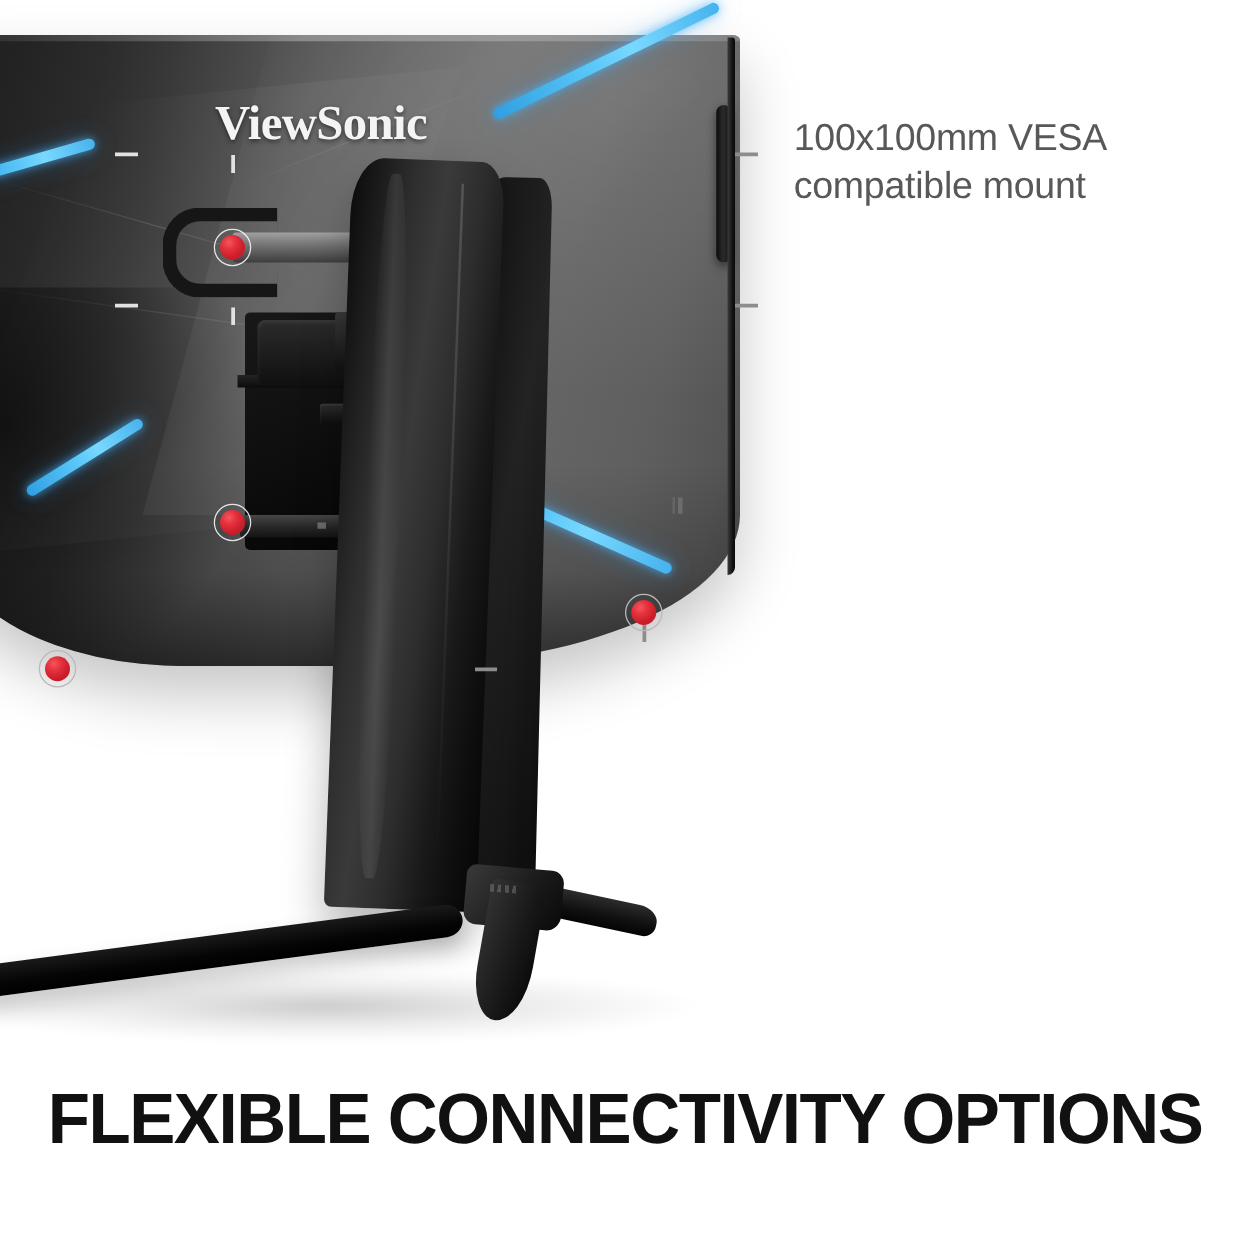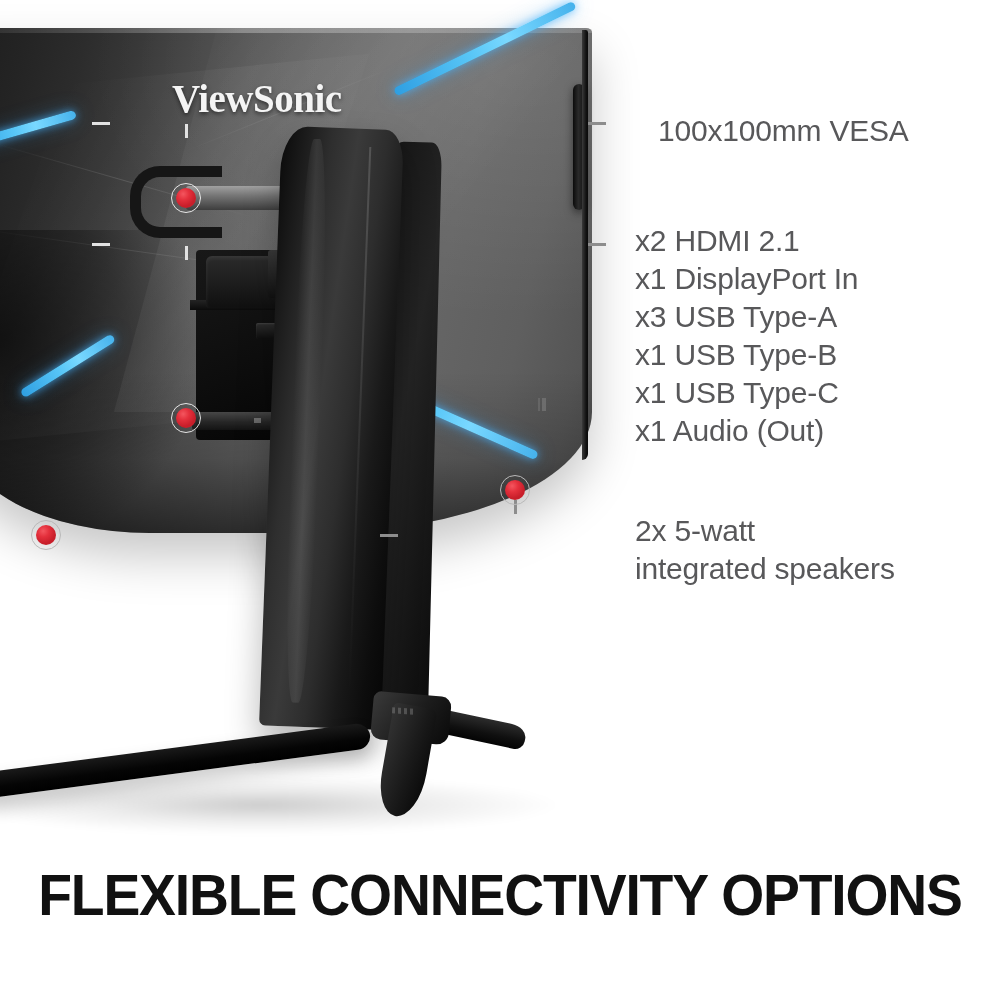--- a/index.html
+++ b/index.html
@@ -347,21 +347,21 @@
   }
   .callout-block { position:absolute; left:0; }
   .callout-line {
     font-size:30px;
     line-height:38px;
     color:#58585a;
     font-weight:400;
     letter-spacing:-0.2px;
     white-space:nowrap;
   }
-  #callout-vesa      { top:112px;margin-left:23px; }
+  #callout-vesa      { top:92px; }
   #callout-ports     { top:222px; }
   #callout-speakers  { top:512px; }
 
   
   #headline {
     position:absolute;
     left:0; top:862px;
     width:1000px;
     text-align:center;
     font-size:57px;
@@ -447,32 +447,21 @@
     <span class="core"></span>
   </div>
   <div class="mount-dot on-white" style="left:500px; top:475px;">
     <span class="core"></span>
   </div>
 
   <div class="callouts">
 
     <div class="callout-block" id="callout-vesa">
       <div class="callout-line">100x100mm VESA</div>
+      <div class="callout-line">compatible mount</div>
     </div>
 
-    <div class="callout-block" id="callout-ports">
-      <div class="callout-line">x2 HDMI 2.1</div>
-      <div class="callout-line">x1 DisplayPort In</div>
-      <div class="callout-line">x3 USB Type-A</div>
-      <div class="callout-line">x1 USB Type-B</div>
-      <div class="callout-line">x1 USB Type-C</div>
-      <div class="callout-line">x1 Audio (Out)</div>
-    </div>
-
-    <div class="callout-block" id="callout-speakers">
-      <div class="callout-line">2x 5-watt</div>
-      <div class="callout-line">integrated speakers</div>
-    </div>
+
   </div>
 
   <div id="headline">FLEXIBLE CONNECTIVITY OPTIONS</div>
 
 </div>
 
 </body></html>

